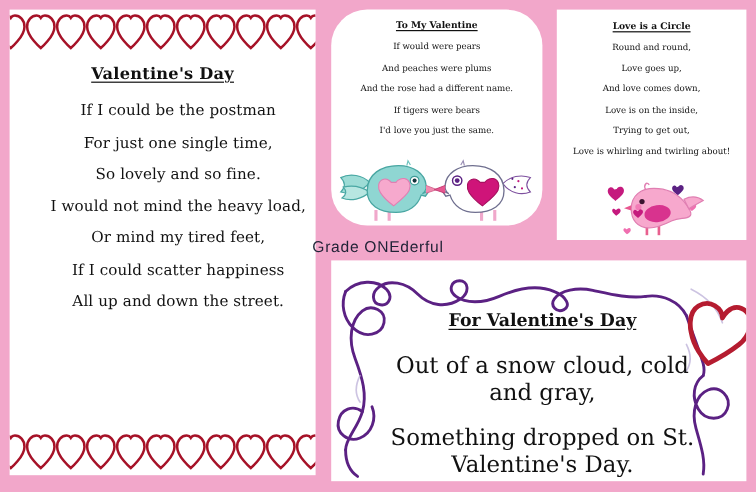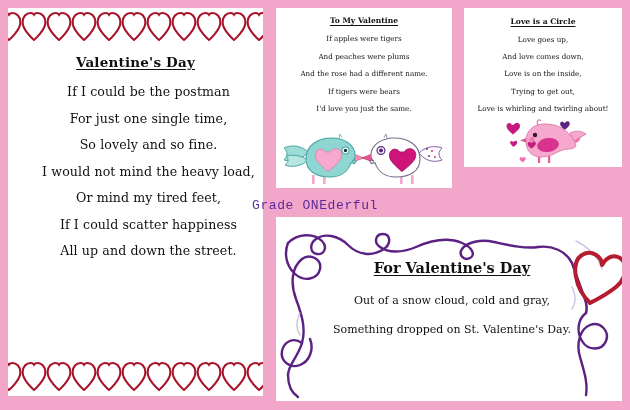--- a/index.html
+++ b/index.html
@@ -79,20 +79,21 @@
     letter-spacing: .1px;
     padding-left: 26px;
   }
 
   
   #card-mid {
     left: 276px;
     top: 8px;
     width: 176px;
     height: 180px;
+    border-radius: 30px;
   }
   #card-mid .poem-body {
     position: absolute;
     left: 2px;
     right: 2px;
     top: 8px;
   }
   #card-mid .poem-title {
     font-size: 7.6px;
     margin-bottom: 9px;
@@ -107,21 +108,21 @@
     bottom: 0px;
     width: 164px;
     height: 56px;
   }
 
   
   #card-right {
     left: 464px;
     top: 8px;
     width: 158px;
-    height: 159px;
+    height: 192px;
   }
   #card-right .poem-body {
     position: absolute;
     left: 2px;
     right: 2px;
     top: 9px;
   }
   #card-right .poem-title {
     font-size: 7.6px;
     margin-bottom: 9px;
@@ -157,35 +158,35 @@
     left: 40px;
     right: 34px;
     top: 42px;
     text-align: center;
   }
   #card-bottom .poem-title {
     font-size: 14.5px;
     margin-bottom: 19px;
   }
   #card-bottom .poem-line {
-    font-size: 11px;
+    font-size: 19px;
     margin-bottom: 16px;
     white-space: normal;
     line-height: 1.15;
   }
 
   
   #watermark {
     position: absolute;
     left: 0;
     top: 198px;
     width: 630px;
     text-align: center;
-    color: #4c1d95;
-    font-family: Liberation Mono, monospace;
+    color: #0f172a;
+    font-family: Liberation Sans, sans-serif;
     font-size: 13px;
     letter-spacing: .6px;
     opacity: .92;
     pointer-events: none;
   }
 </style>
 </head>
 <body>
 
 <div id="stage">
@@ -238,21 +239,21 @@
         <use href="#hrt" x="188" y="0"></use>
           <use href="#hrt" x="213" y="0"></use>
         <use href="#hrt" x="238" y="0"></use>
       </g>
     </svg>
   </div>
 
   <div class="card" id="card-mid">
     <div class="poem-body">
       <div class="poem-title">To My Valentine</div>
-      <div class="poem-line">If apples were tigers</div>
+      <div class="poem-line">If would were pears</div>
       <div class="poem-line">And peaches were plums</div>
       <div class="poem-line">And the rose had a different name.</div>
       <div class="poem-line">If tigers were bears</div>
       <div class="poem-line">I'd love you just the same.</div>
     </div>
 
     <svg class="birds" viewBox="0 0 164 56">
 
       <g>
 
@@ -301,20 +302,21 @@
         <path d="M105,6 L104,2 L102,5.5" fill="none" stroke="#9a8fb5" stroke-width="1"></path>
 
         <path d="M89,22.5 L80,26 L89,29" fill="#e8568f" stroke="#c23a72" stroke-width=".8"></path>
       </g>
     </svg>
   </div>
 
   <div class="card" id="card-right">
     <div class="poem-body">
       <div class="poem-title">Love is a Circle</div>
+      <div class="poem-line">Round and round,</div>
       <div class="poem-line">Love goes up,</div>
       <div class="poem-line">And love comes down,</div>
       <div class="poem-line">Love is on the inside,</div>
       <div class="poem-line">Trying to get out,</div>
       <div class="poem-line">Love is whirling and twirling about!</div>
     </div>
 
     <svg class="pinkbird" viewBox="0 0 92 50">
 
       <path d="M14,10 C14,10 12.5,7.4 10.3,8.2 C8.2,9 8,11.8 9.3,13.8

